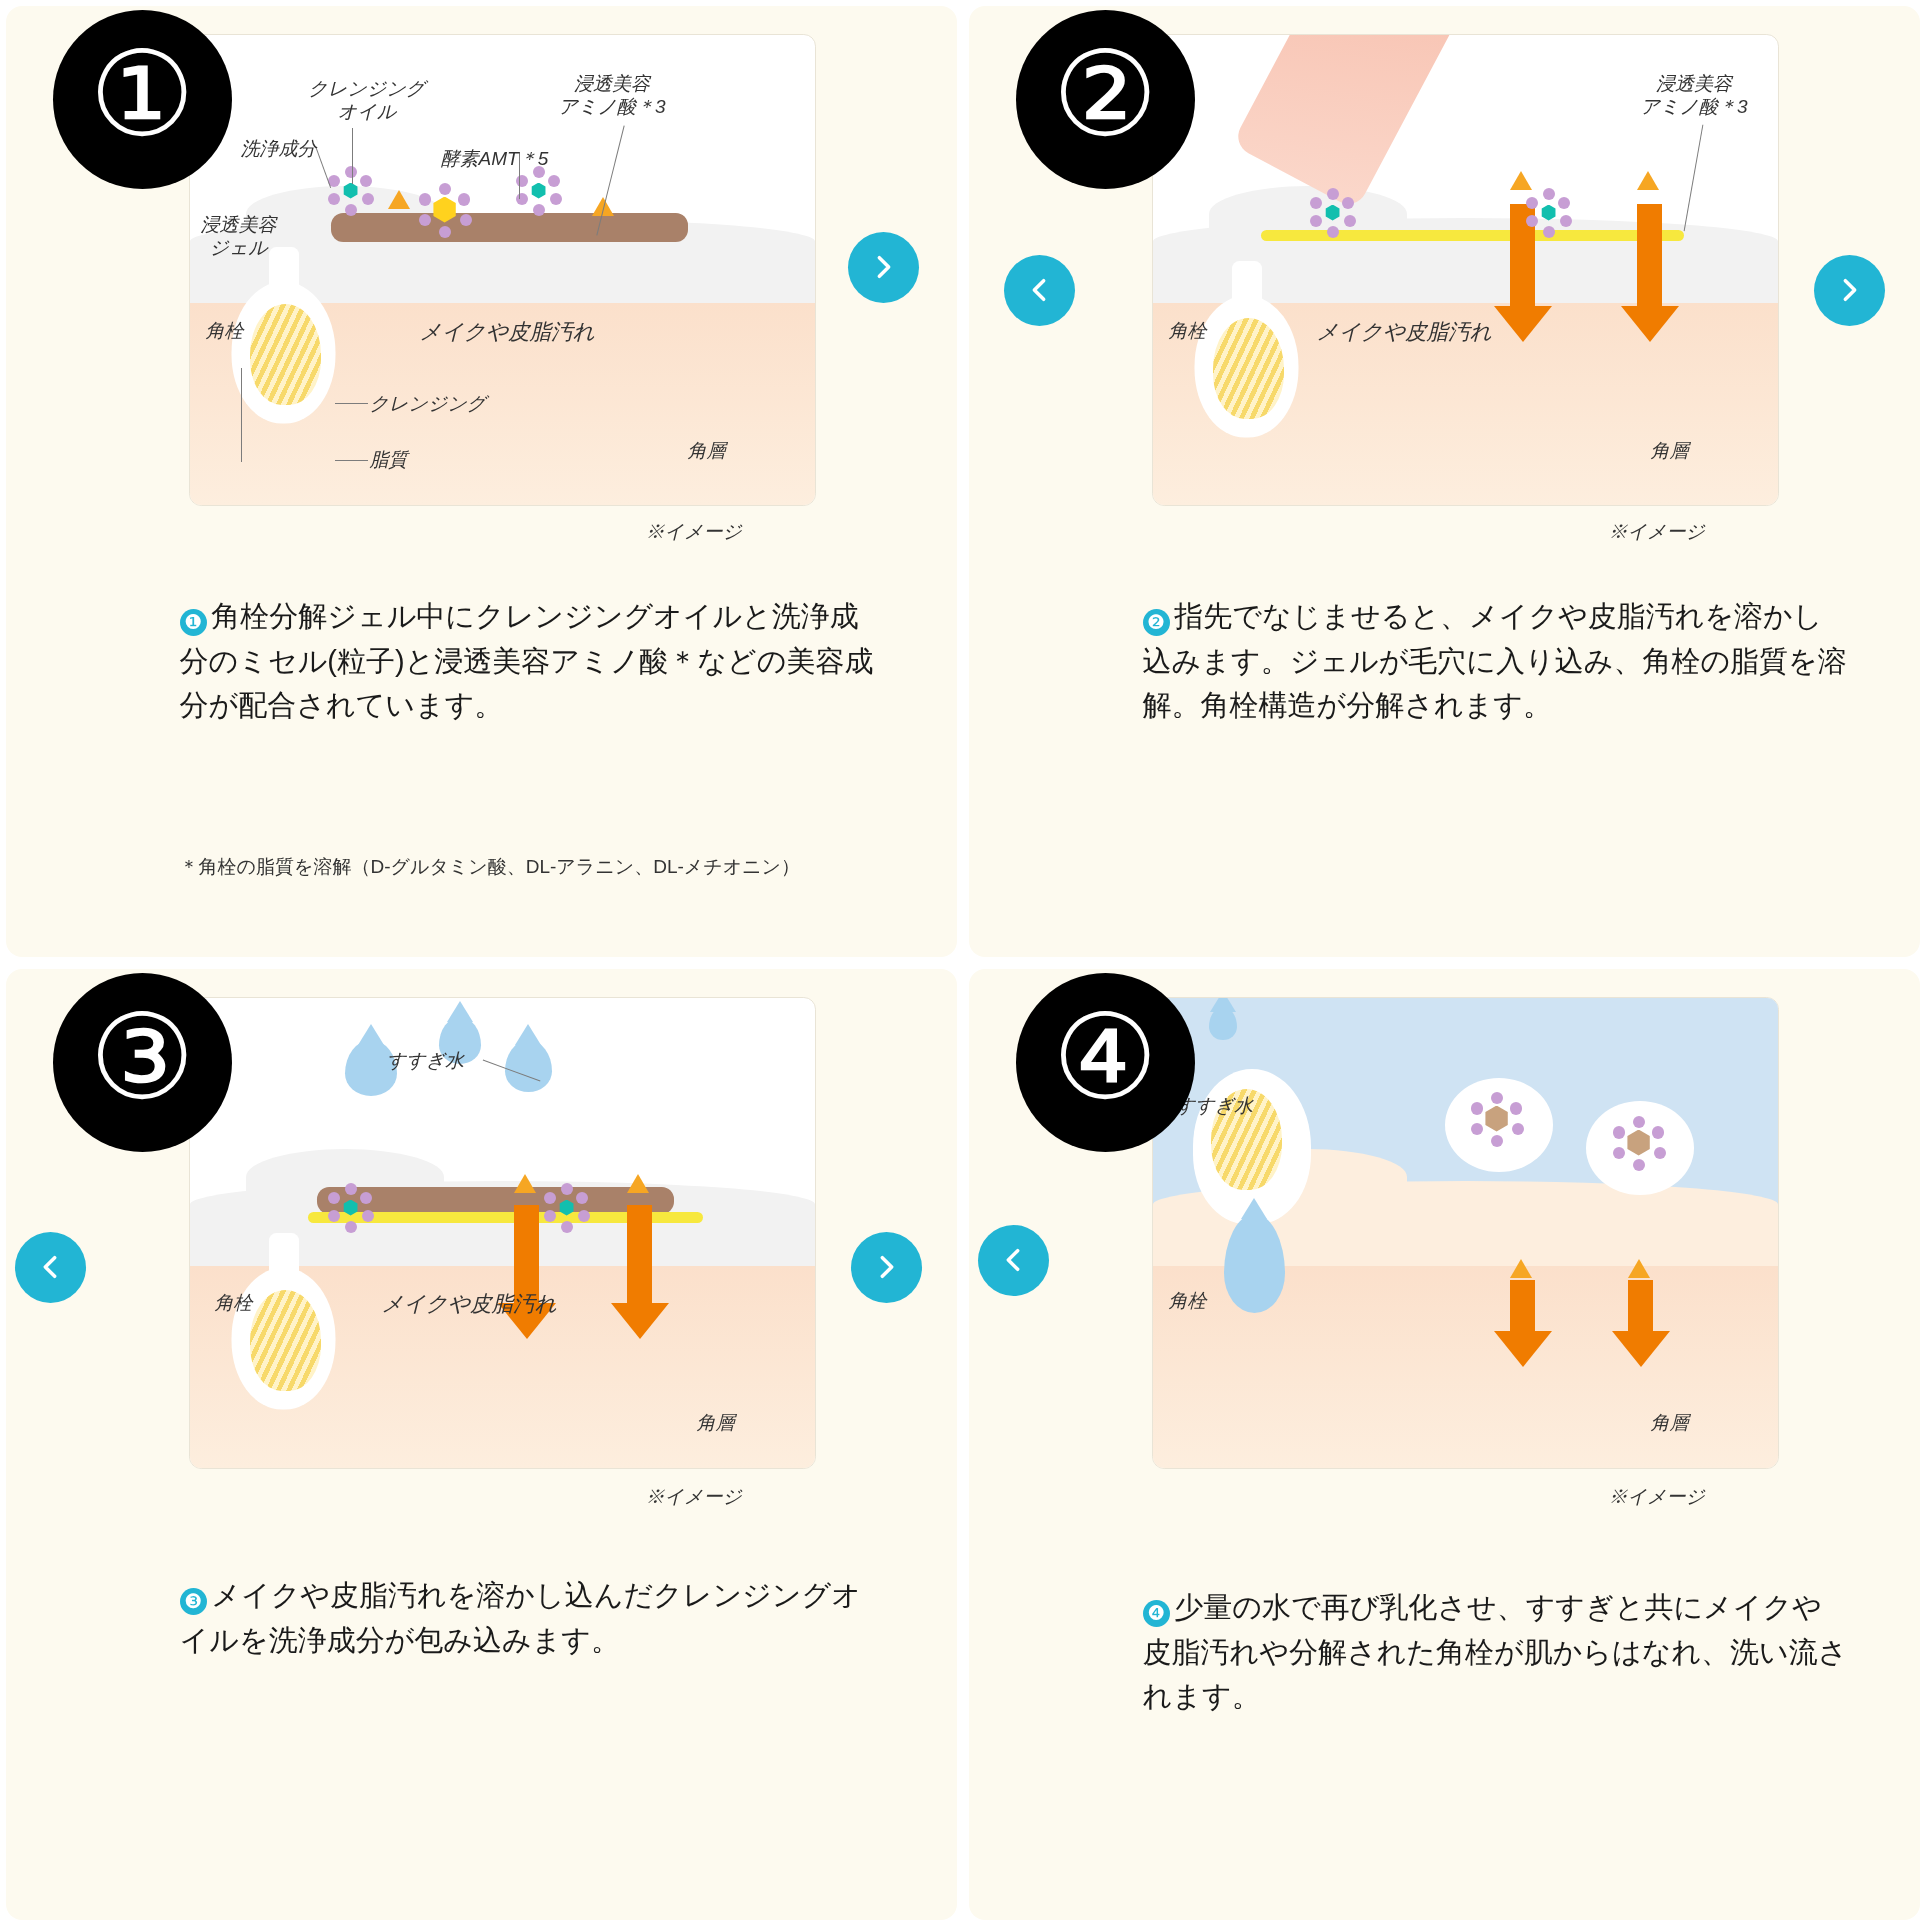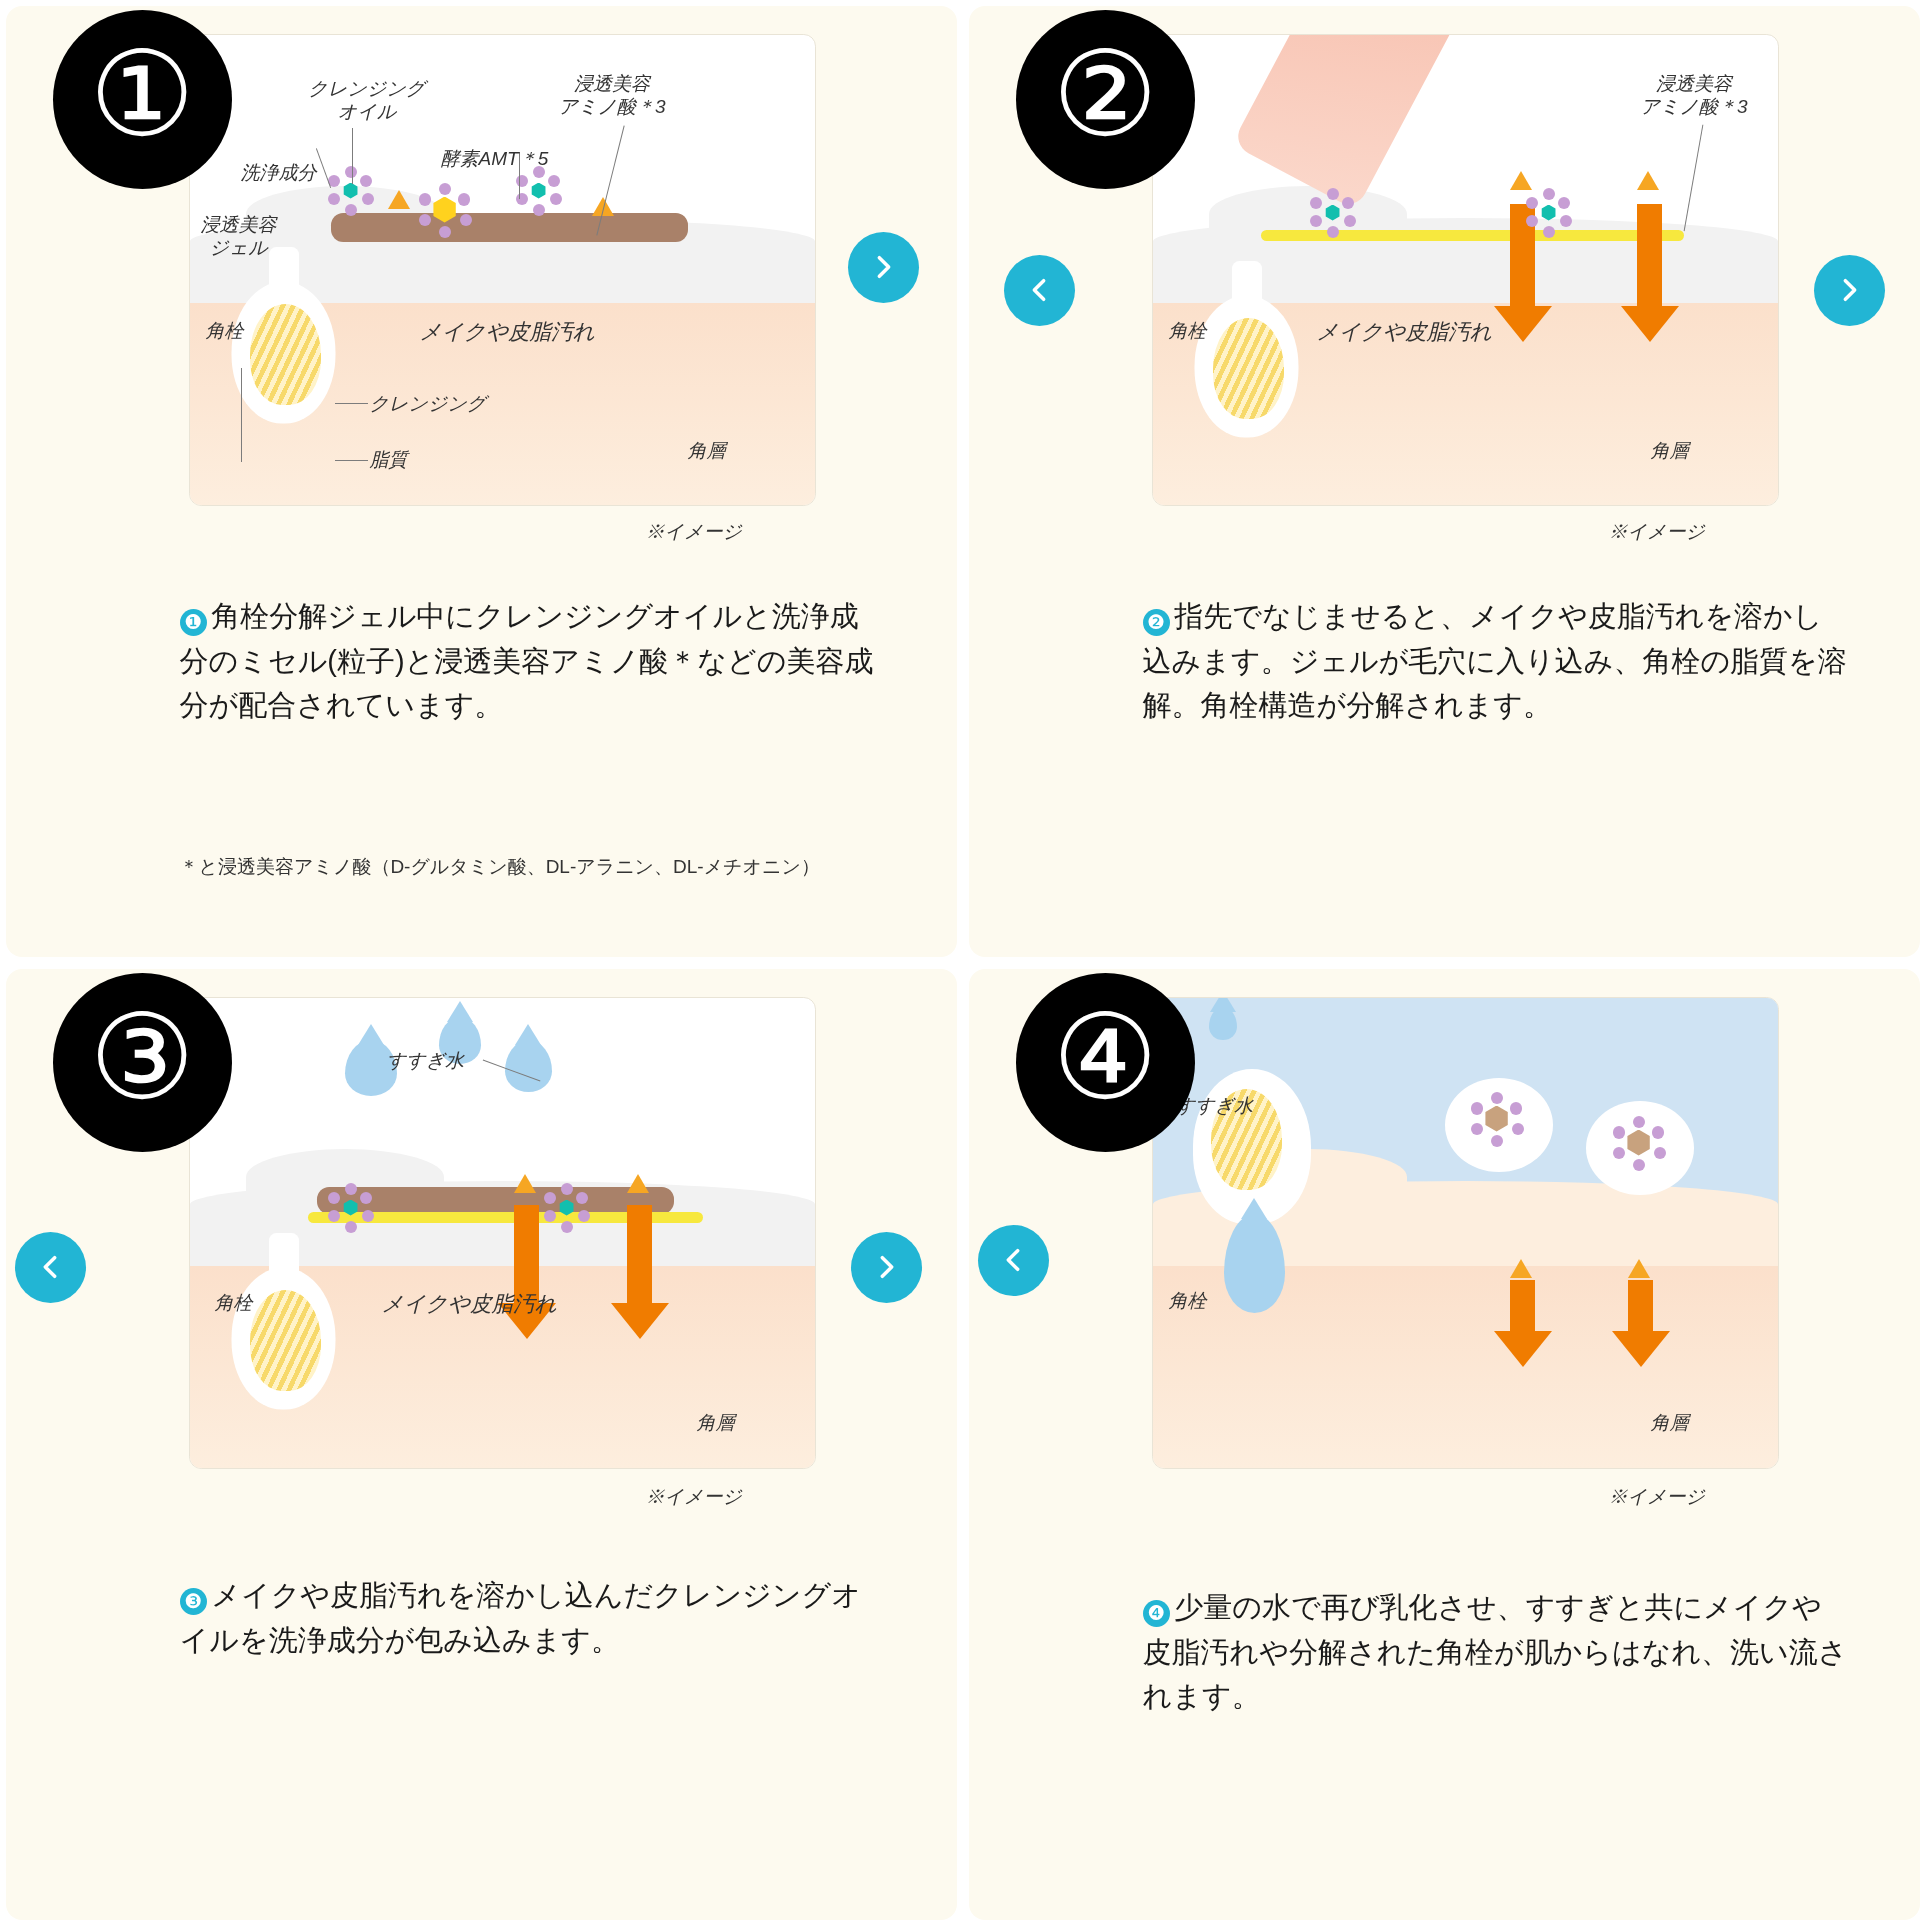--- a/index.html
+++ b/index.html
@@ -251,21 +251,21 @@
       <div class="tri" style="left:402px;top:162px;"></div>
     </div>
 
     <div class="lead" style="left:346px;top:122px;width:1.4px;height:56px;"></div>
     <div class="lead" style="left:317px;top:141px;width:1.4px;height:42px;transform:rotate(-20deg);"></div>
     <div class="lead" style="left:513px;top:146px;width:1.4px;height:47px;"></div>
     <div class="lead" style="left:604px;top:118px;width:1.4px;height:113px;transform:rotate(14deg);"></div>
 
     <div class="lbl c" style="left:303px;top:71px;">クレンジング
 オイル</div>
-    <div class="lbl" style="left:235px;top:155px;">洗浄成分</div>
+    <div class="lbl" style="left:235px;top:131px;">洗浄成分</div>
     <div class="lbl" style="left:435px;top:141px;">酵素AMT＊5</div>
     <div class="lbl c" style="left:553px;top:66px;">浸透美容
 アミノ酸＊3</div>
     <div class="lbl c" style="left:195px;top:207px;">浸透美容
 ジェル</div>
     <div class="lbl" style="left:200px;top:313px;">角栓</div>
     <div class="lbl" style="left:414px;top:313px;font-size:21.6px;">メイクや皮脂汚れ</div>
     <div class="lbl" style="left:364px;top:386px;">クレンジング</div>
     <div class="lbl" style="left:364px;top:442px;">脂質</div>
     <div class="lbl" style="left:682px;top:433px;">角層</div>
@@ -277,21 +277,21 @@
 
     <div class="nav" style="right:38px;top:226px;">
       <svg viewBox="0 0 24 24">
           <path d="M8 4l8 8-8 8" fill="none" stroke="#fff" stroke-width="3" stroke-linecap="round" stroke-linejoin="round"></path>
         </svg>
     </div>
 
     <div class="copy">
       <span class="num">❶</span><span>角栓分解ジェル中にクレンジングオイルと洗浄成分のミセル(粒子)と浸透美容アミノ酸＊などの美容成分が配合されています。</span>
     </div>
-    <div class="foot" style="top:846px;">＊と浸透美容アミノ酸（D-グルタミン酸、DL-アラニン、DL-メチオニン）</div>
+    <div class="foot" style="top:846px;">＊角栓の脂質を溶解（D-グルタミン酸、DL-アラニン、DL-メチオニン）</div>
   </div>
 
   <div class="panel p2">
 
     <div class="badge">
       <span>②</span>
     </div>
 
     <div class="illus">
       <div class="skin"></div>

